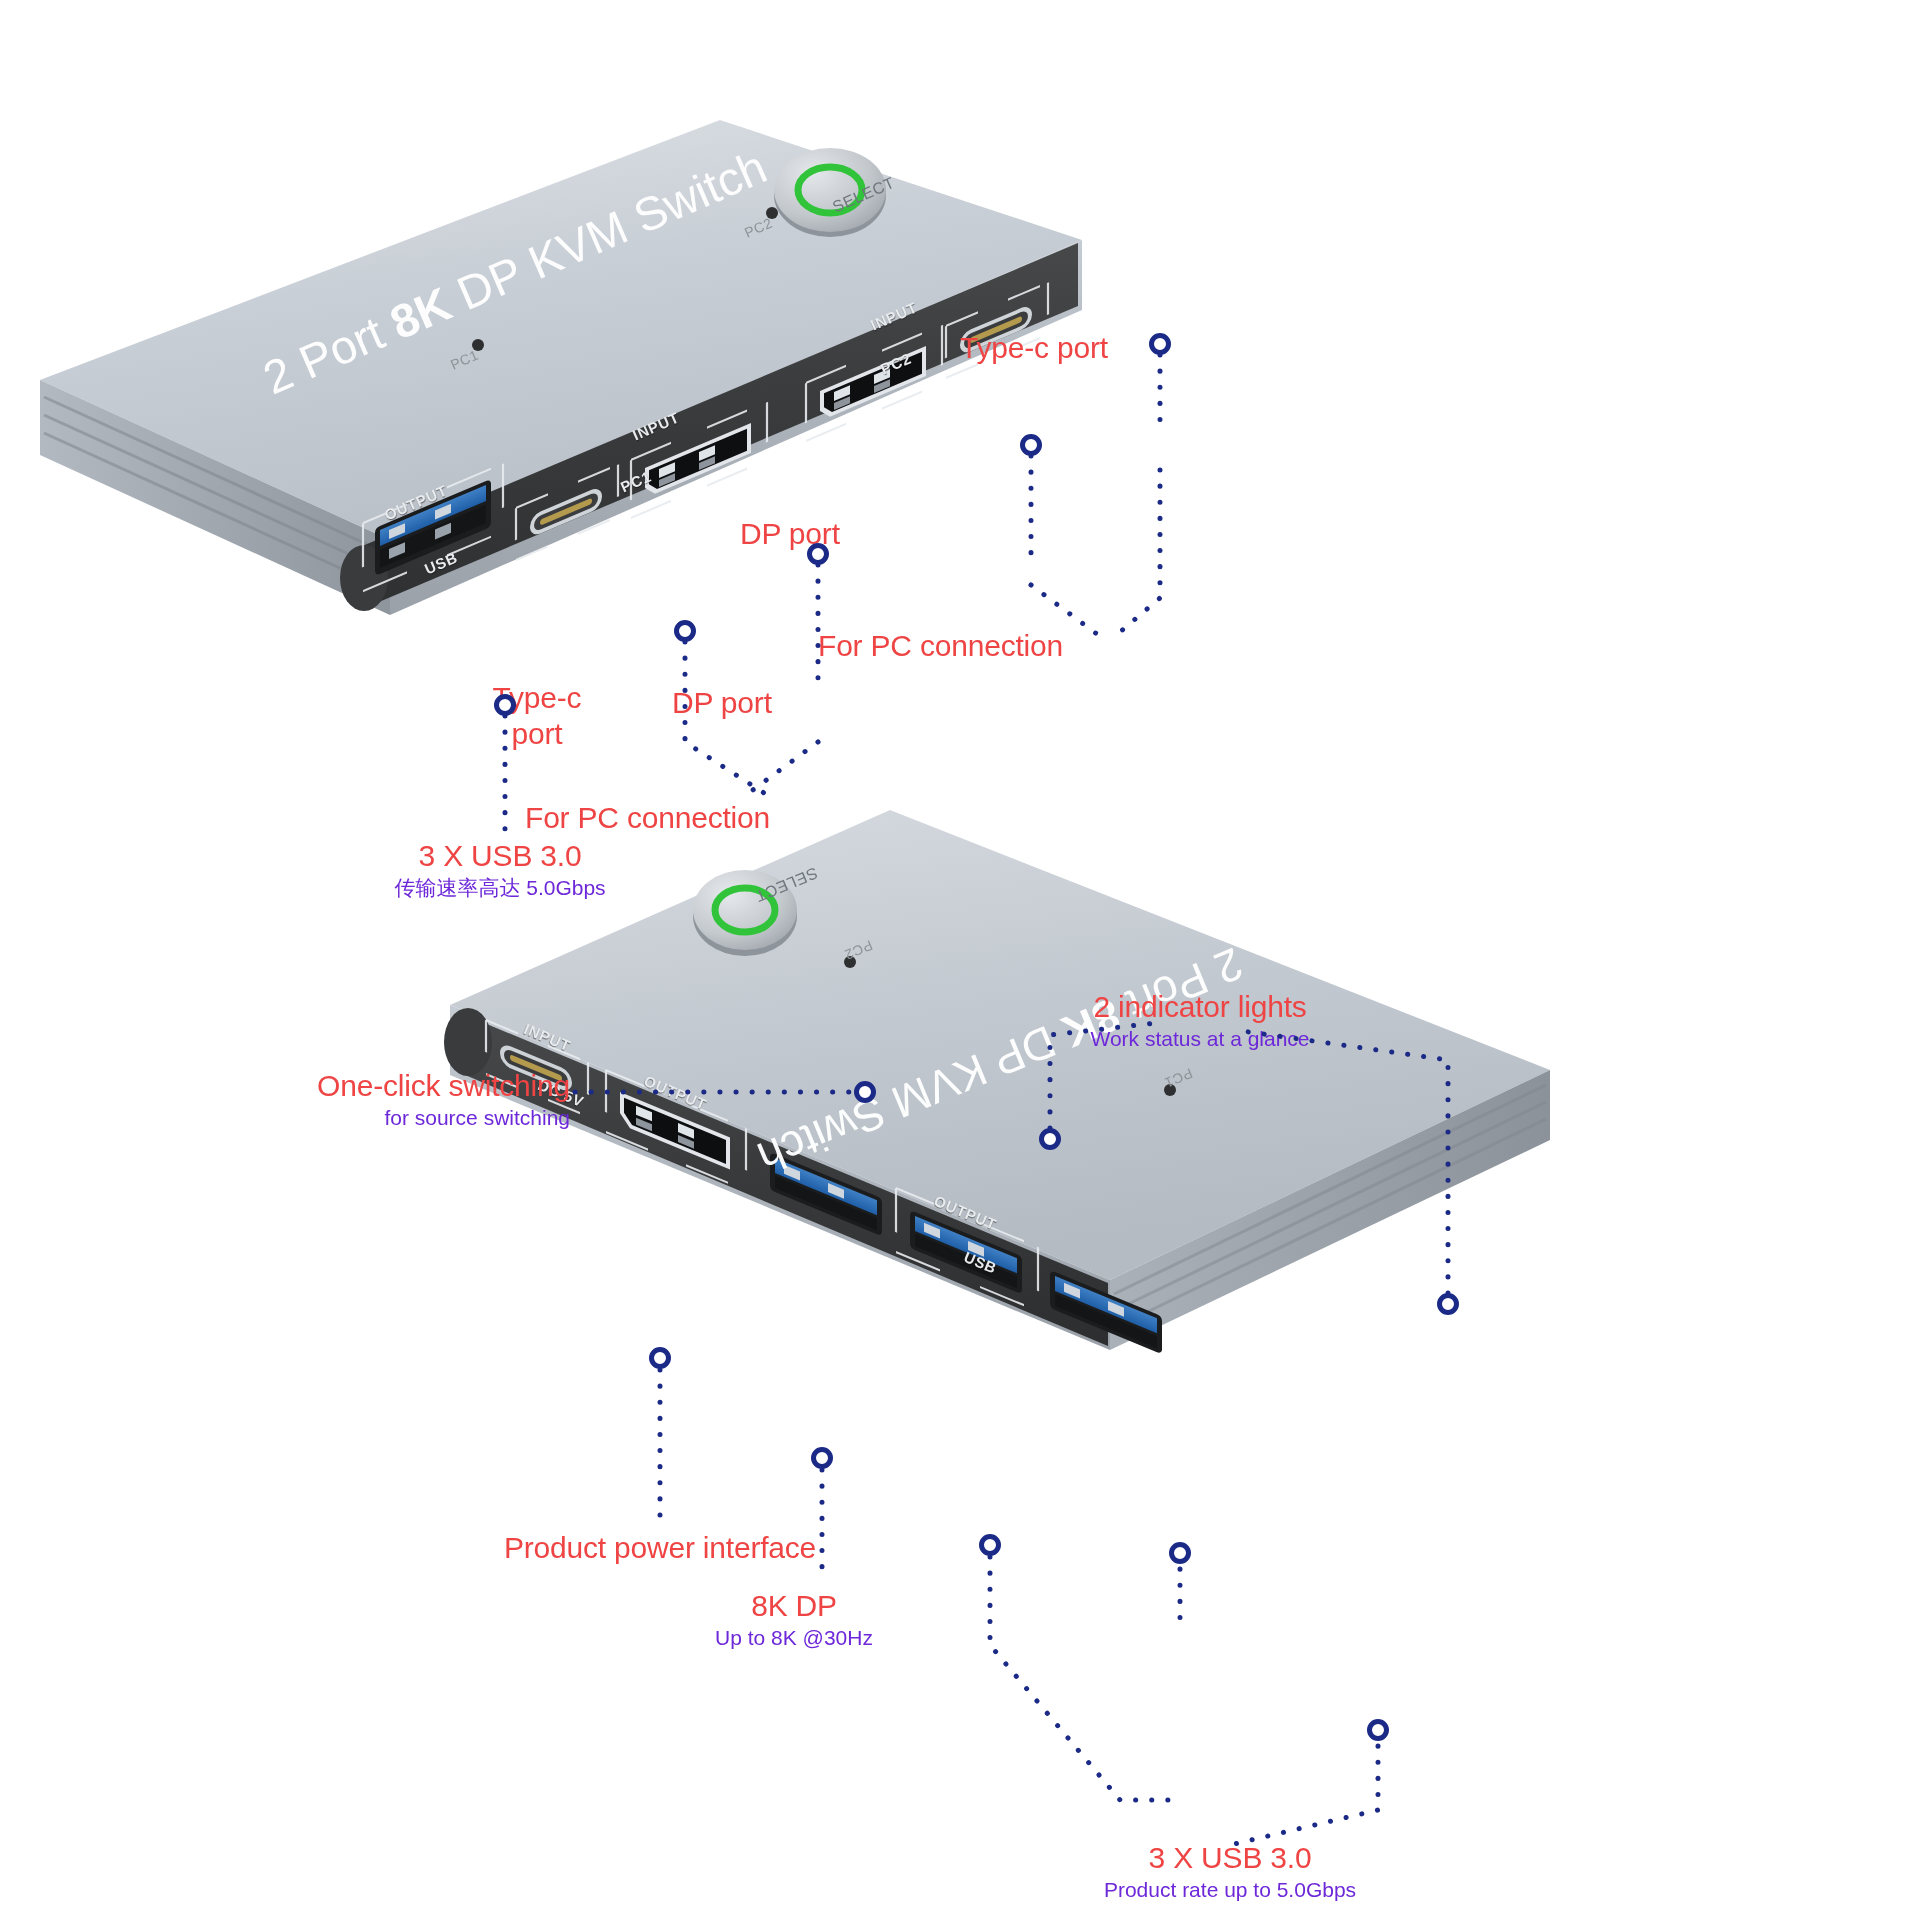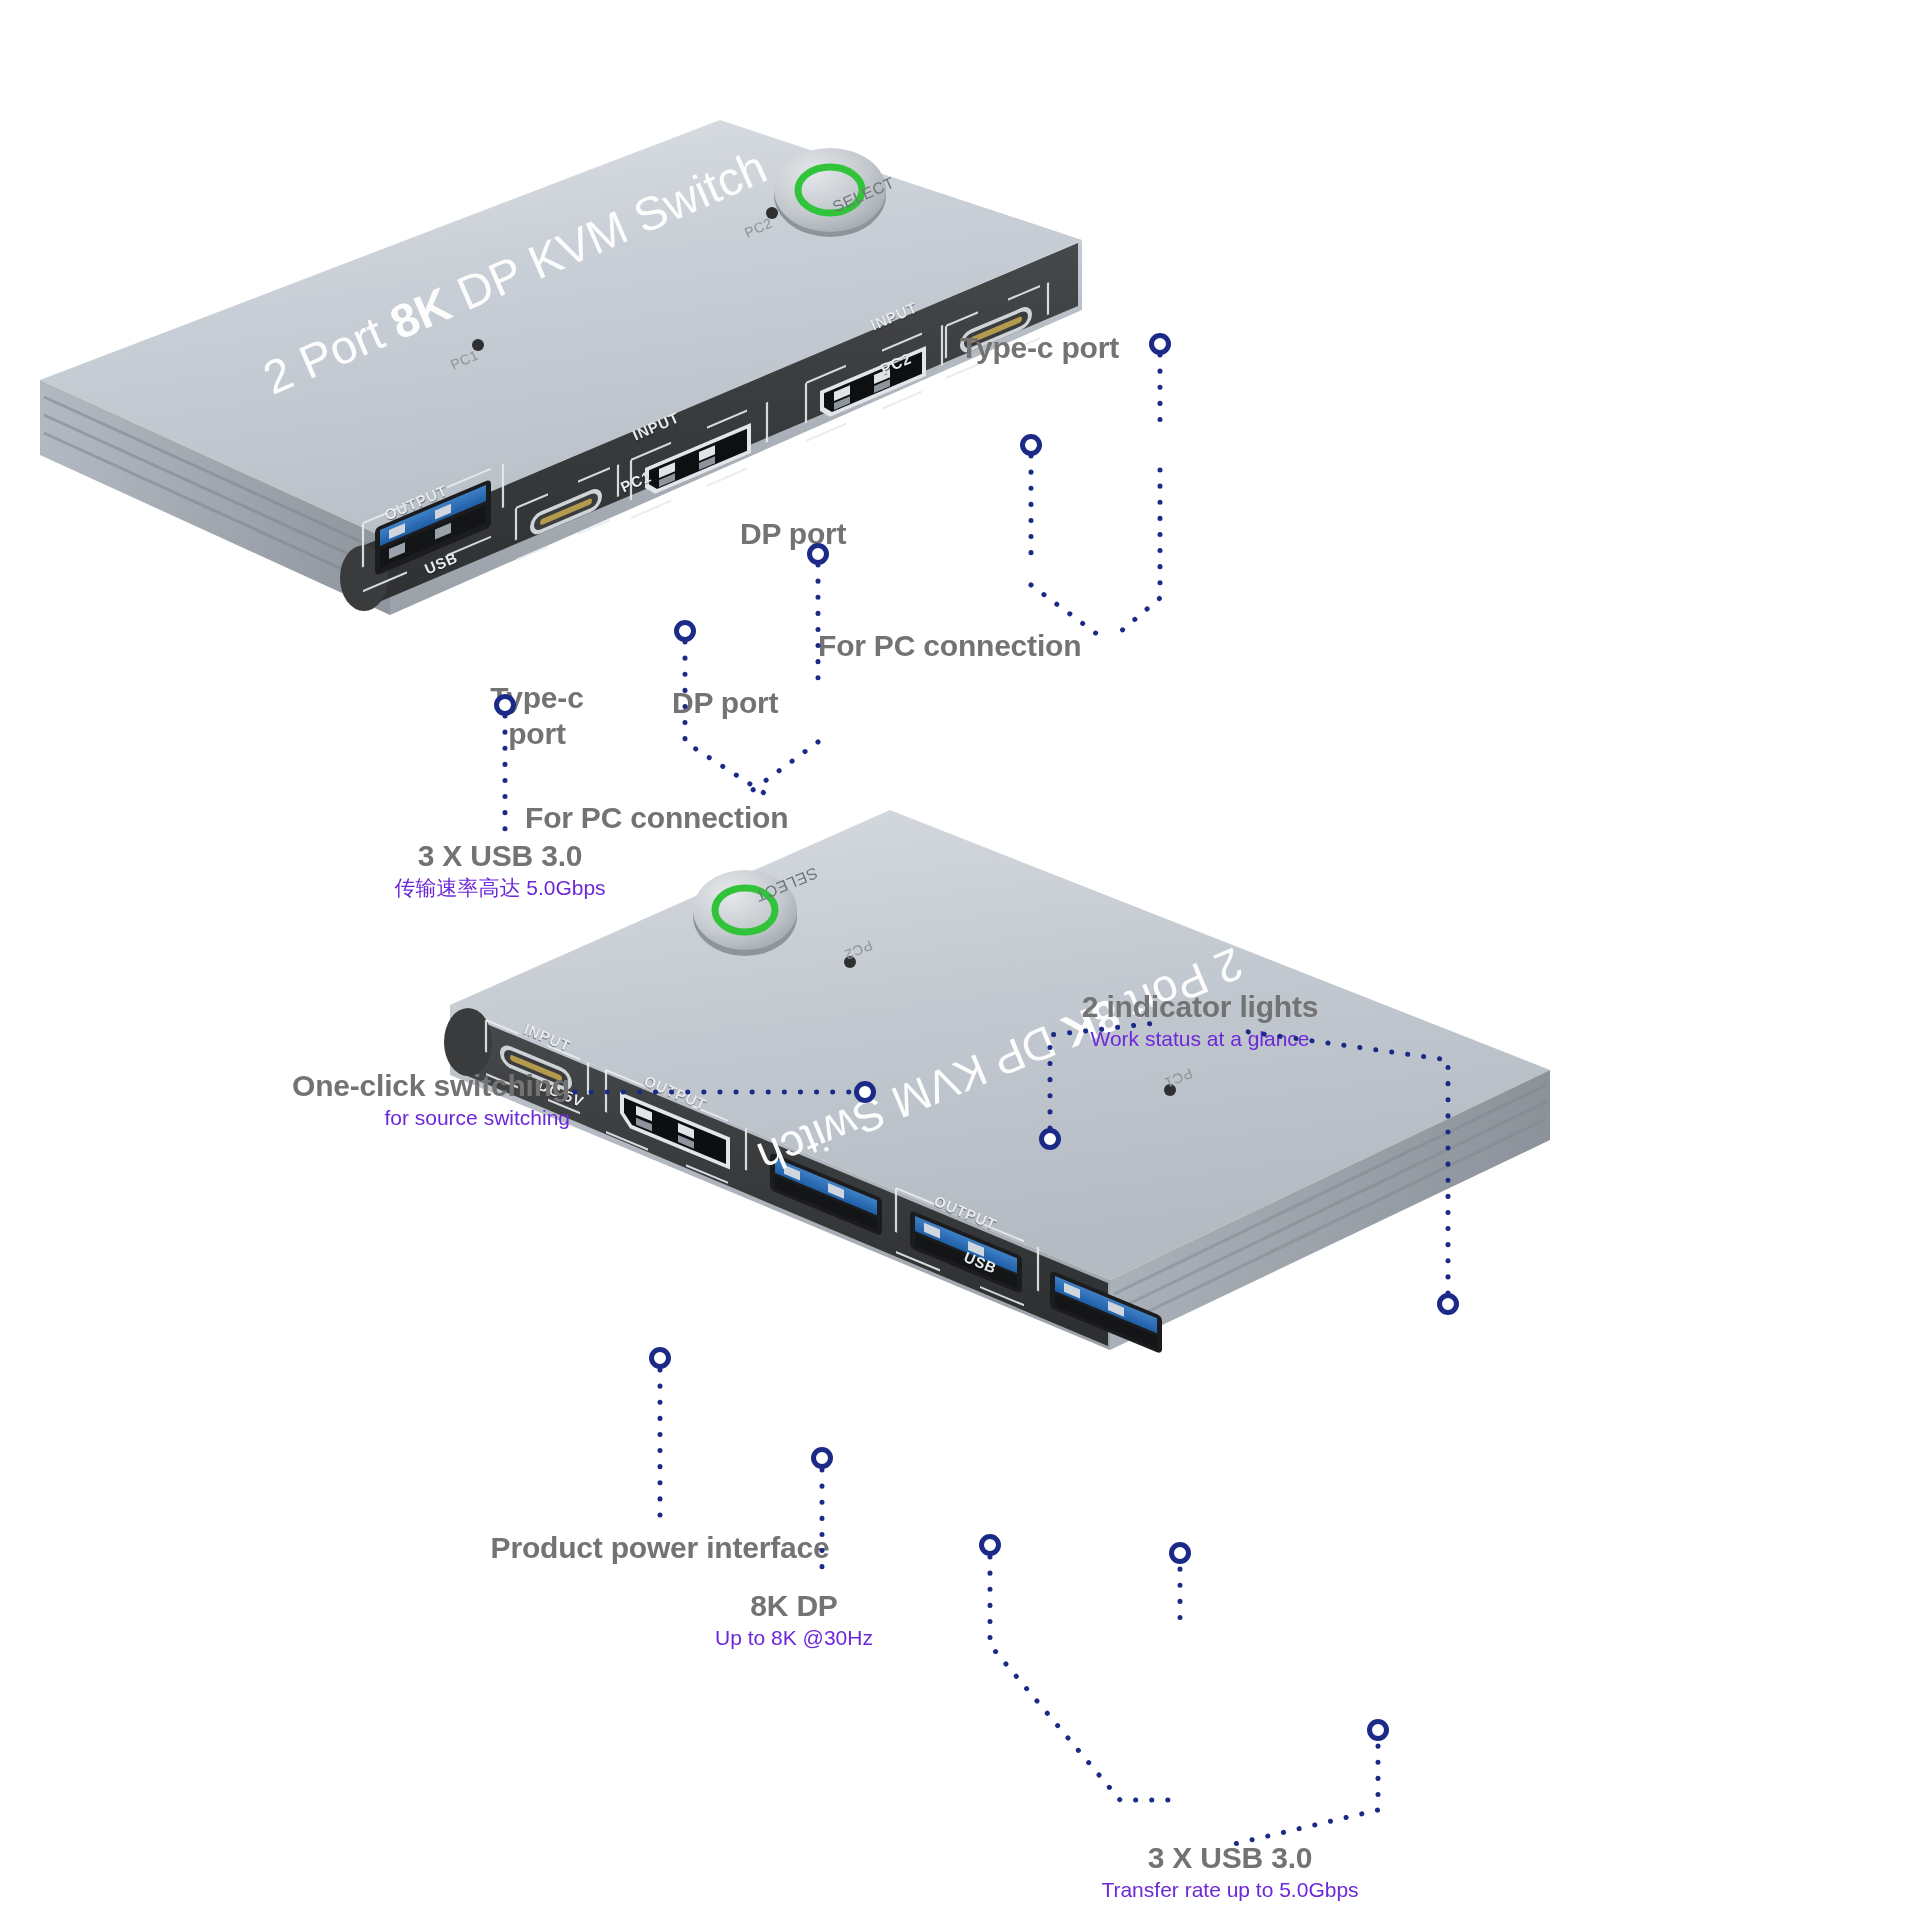--- a/index.html
+++ b/index.html
@@ -13,22 +13,22 @@
   #stage {
     position: relative;
     width: 1920px;
     height: 1920px;
     background: #ffffff;
   }
 
   
   .callout { position: absolute; white-space: nowrap; }
   .callout .title {
-    font-weight: bold;
-    color: #737373;
+    font-weight: normal;
+    color: #ef4444;
     letter-spacing: -0.2px;
   }
   .callout .sub {
     color: #6d28d9;
     font-weight: normal;
   }
   .t34 .title { font-size: 30px; line-height: 36px; }
   .t34 .sub   { font-size: 21px; line-height: 27px; }
   .ctr { text-align: center; }
   .rgt { text-align: right; }
@@ -430,16 +430,16 @@
     <div class="title">Product power interface</div>
   </div>
 
   <div class="callout t34 ctr" style="left:659px; top:1588px; width:270px;">
     <div class="title">8K DP</div>
     <div class="sub">Up to 8K @30Hz</div>
   </div>
 
   <div class="callout t34 ctr" style="left:1010px; top:1840px; width:440px;">
     <div class="title">3 X USB 3.0</div>
-    <div class="sub">Transfer rate up to 5.0Gbps</div>
+    <div class="sub">Product rate up to 5.0Gbps</div>
   </div>
 
 </div>
 
 </body></html>

